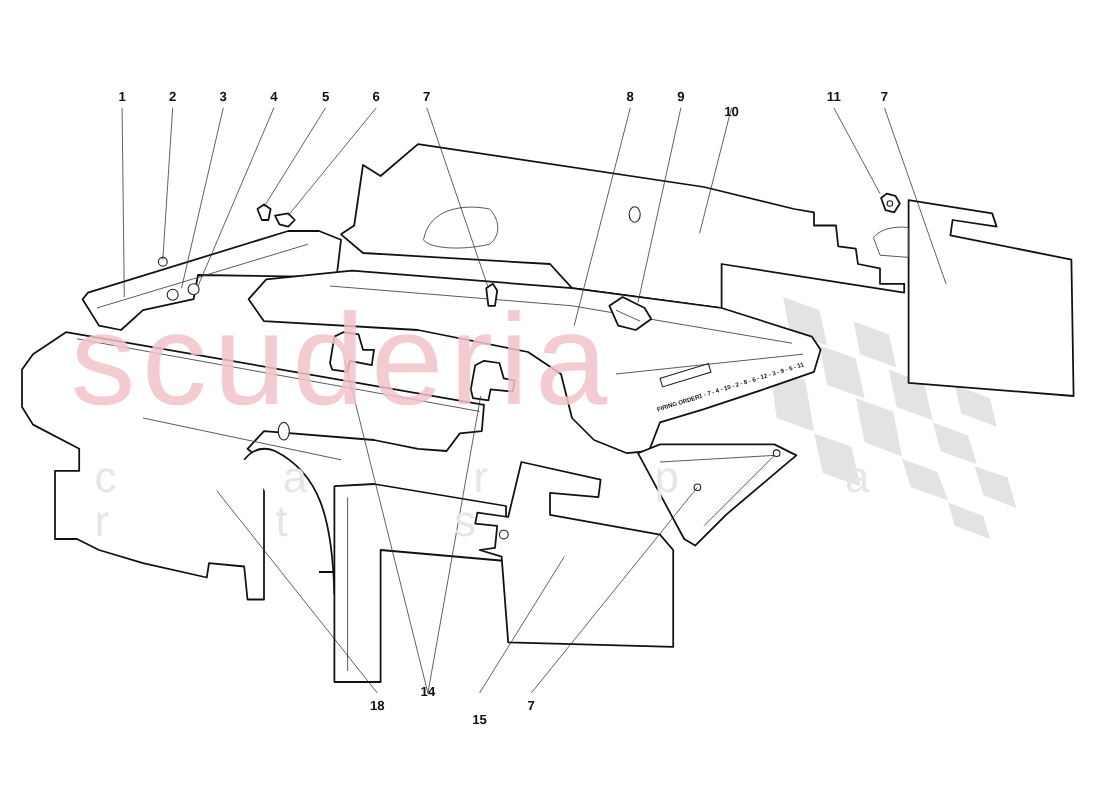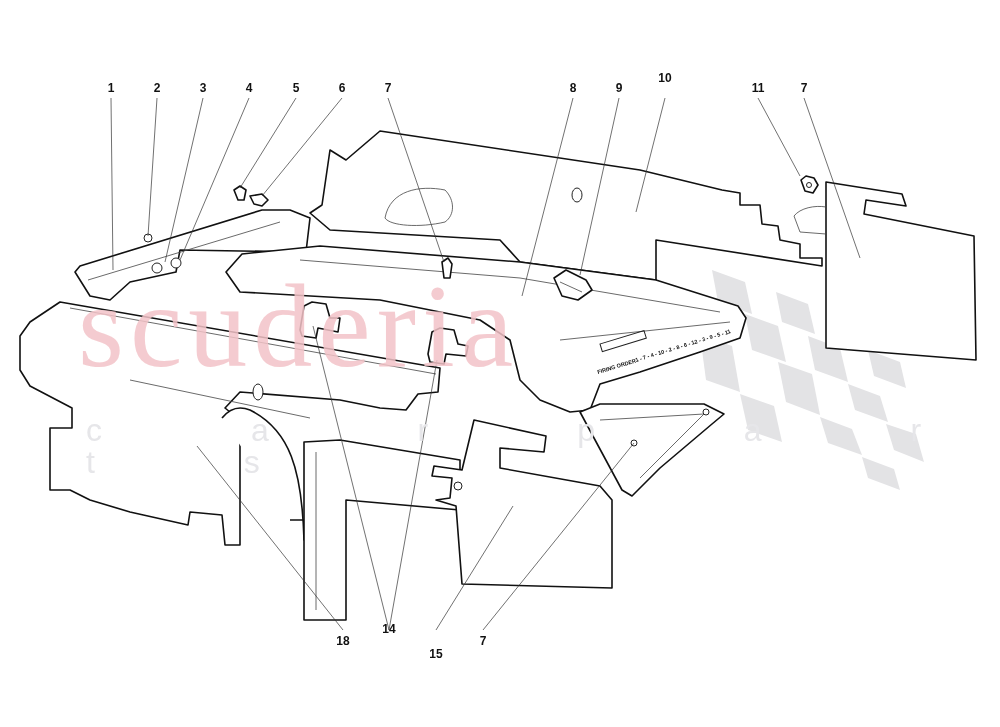--- a/index.html
+++ b/index.html
@@ -1,19 +1,19 @@
 <!DOCTYPE html>
 <html><head>
   <meta charset="utf-8">
   <style>
     html, body { margin: 0; padding: 0; background: #ffffff; }
     body { width: 1000px; height: 727px; position: relative; overflow: hidden; font-family: "Liberation Sans", sans-serif; }
     #diagram { position: absolute; left: 0; top: 0; width: 1000px; height: 727px; }
-    .wm-main { position: absolute; left: 78px; top: 268px; font-family: Liberation Serif, serif; font-size: 118px; font-weight: 400; color: #f3c3c8; letter-spacing: 6px; line-height: 1; opacity: 0.85; }
-    .wm-sub { position: absolute; left: 86px; top: 414px; font-family: "Liberation Sans", sans-serif; font-size: 32px; color: #e6e6e9; letter-spacing: 70px; line-height: 1; }
+    .wm-main { position: absolute; left: 64px; top: 268px; font-family: Liberation Sans, sans-serif; font-size: 118px; font-weight: 400; color: #f3c3c8; letter-spacing: 6px; line-height: 1; opacity: 0.85; }
+    .wm-sub { position: absolute; left: 86px; top: 414px; font-family: "Liberation Sans", sans-serif; font-size: 40px; color: #e6e6e9; letter-spacing: 70px; line-height: 1; }
     .callout { position: absolute; font-family: "Liberation Sans", sans-serif; font-weight: 700; font-size: 12px; color: #111; transform: translateX(-50%); line-height: 1; }
     svg .part { fill: #ffffff; stroke: #111; stroke-width: 1.6; stroke-linejoin: round; }
     svg .part-in { fill: none; stroke: #444; stroke-width: 0.8; }
     svg .leader { stroke: #333; stroke-width: 0.7; fill: none; }
     svg .chk { fill: #e3e3e5; }
     svg .hole { fill: #fff; stroke: #222; stroke-width: 1; }
     svg .fo { font-family: "Liberation Sans", sans-serif; font-size: 5.5px; fill: #111; font-weight: 700; }
   </style>
 </head>
 <body>
@@ -144,20 +144,20 @@
 <div id="callouts">
   <div class="callout" style="left:111px;top:82px">1</div>
   <div class="callout" style="left:157px;top:82px">2</div>
   <div class="callout" style="left:203px;top:82px">3</div>
   <div class="callout" style="left:249px;top:82px">4</div>
   <div class="callout" style="left:296px;top:82px">5</div>
   <div class="callout" style="left:342px;top:82px">6</div>
   <div class="callout" style="left:388px;top:82px">7</div>
   <div class="callout" style="left:573px;top:82px">8</div>
   <div class="callout" style="left:619px;top:82px">9</div>
-  <div class="callout" style="left:665px;top:72px">10</div>
+  <div class="callout" style="left:665px;top:95px">10</div>
   <div class="callout" style="left:758px;top:82px">11</div>
   <div class="callout" style="left:804px;top:82px">7</div>
   <div class="callout" style="left:343px;top:635px">18</div>
   <div class="callout" style="left:389px;top:623px">14</div>
   <div class="callout" style="left:436px;top:648px">15</div>
   <div class="callout" style="left:483px;top:635px">7</div>
 </div>
 
 </body></html>

